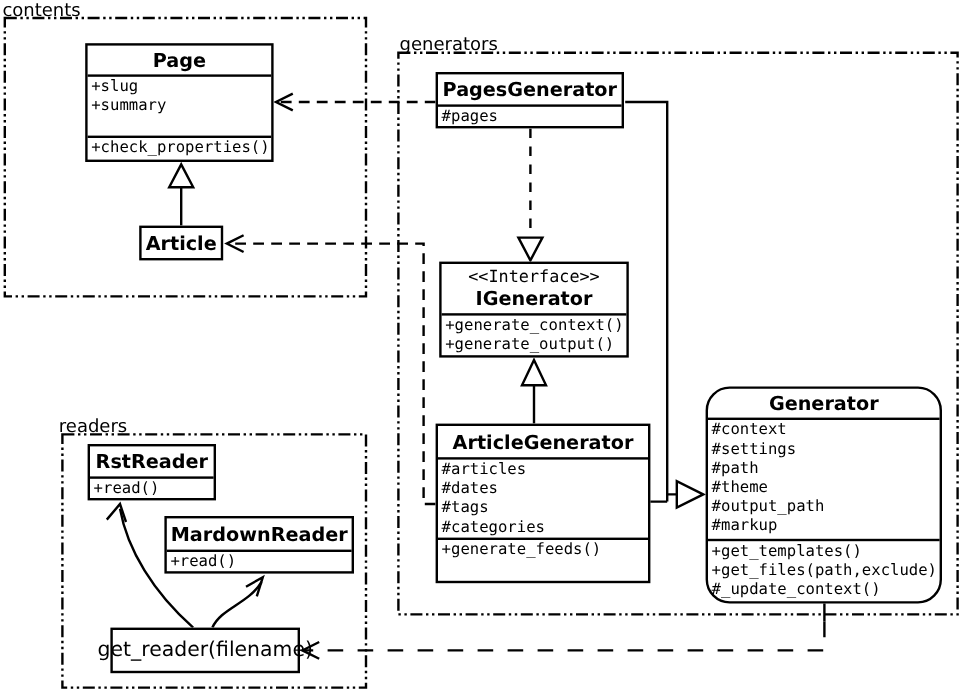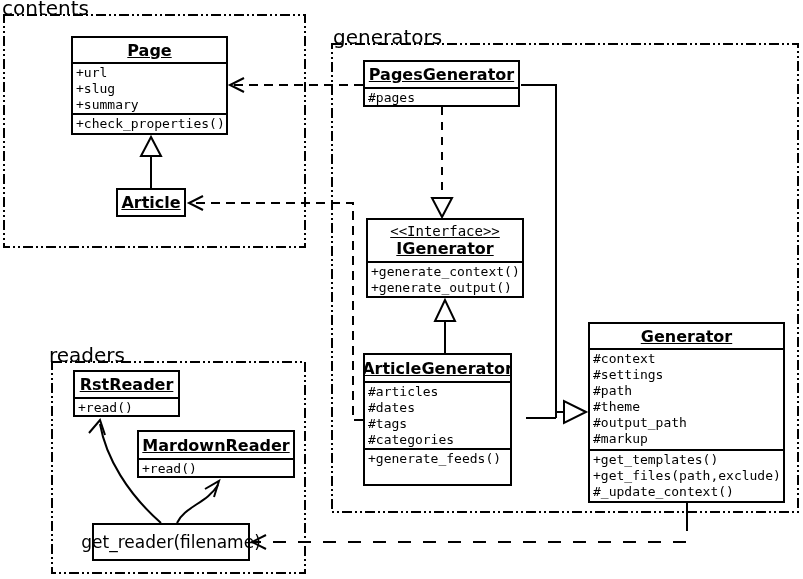--- a/index.html
+++ b/index.html
@@ -2,31 +2,31 @@
 <html><head>
 <meta charset="utf-8">
 <style>
   html,body { margin:0; padding:0; background:#ffffff; }
   .canvas {
     position:relative; width:803px; height:579px; background:#ffffff;
     font-family:"DejaVu Sans", sans-serif; color:#000; overflow:hidden;
   }
   svg.layer { position:absolute; left:0; top:0; z-index:0; }
   .pkg-label {
-    position:absolute; z-index:2; font-size:20px; line-height:16px;
+    position:absolute; z-index:2; font-size:15px; line-height:16px;
     white-space:nowrap; color:#000;
   }
   .uml-class {
     position:absolute; z-index:1; background:#ffffff;
     border:2px solid #000; box-sizing:border-box;
   }
   .uml-title {
     display:flex; flex-direction:column; align-items:center; justify-content:center;
     font-weight:bold; font-size:16px; line-height:19px; white-space:nowrap;
-    box-sizing:border-box; overflow:hidden;text-decoration:underline;
+    box-sizing:border-box; overflow:hidden;
   }
   .uml-stereotype {
     font-family:"DejaVu Sans Mono", monospace; font-weight:normal;
     font-size:14px; line-height:15px;
   }
   .uml-section {
     border-top:2px solid #000; box-sizing:border-box; overflow:hidden;
     font-family:"DejaVu Sans Mono", monospace; font-size:13px; line-height:16px;
     padding:1px 0 0 3px; white-space:nowrap;
   }
@@ -94,21 +94,20 @@
     </g>
   </svg>
 
   <div class="pkg-label" style="left:2px; top:0px;">contents</div>
   <div class="pkg-label" style="left:333px; top:29px;">generators</div>
   <div class="pkg-label" style="left:49px; top:347px;">readers</div>
 
   <div class="uml-class" style="left:71px; top:36px; width:157px; height:99px;">
     <div class="uml-title" style="height:24px;">Page</div>
     <div class="uml-section" style="height:51px;">
-      <div class="uml-row">+url</div>
       <div class="uml-row">+slug</div>
       <div class="uml-row">+summary</div>
     </div>
     <div class="uml-section" style="height:32px;">
       <div class="uml-row">+check_properties()</div>
     </div>
   </div>
 
   <div class="uml-class" style="left:116px; top:188px; width:70px; height:29px;">
     <div class="uml-title" style="height:25px;">Article</div>
@@ -125,34 +124,34 @@
     <div class="uml-title" style="height:41px;">
       <div class="uml-stereotype">&lt;&lt;Interface&gt;&gt;</div>
       <div>IGenerator</div>
     </div>
     <div class="uml-section" style="height:35px;">
       <div class="uml-row">+generate_context()</div>
       <div class="uml-row">+generate_output()</div>
     </div>
   </div>
 
-  <div class="uml-class" style="left:363px; top:353px; width:149px; height:133px;">
+  <div class="uml-class" style="left:363px; top:353px; width:179px; height:133px;">
     <div class="uml-title" style="height:26px;">ArticleGenerator</div>
     <div class="uml-section" style="height:67px;">
       <div class="uml-row">#articles</div>
       <div class="uml-row">#dates</div>
       <div class="uml-row">#tags</div>
       <div class="uml-row">#categories</div>
     </div>
     <div class="uml-section" style="height:36px;">
       <div class="uml-row">+generate_feeds()</div>
     </div>
   </div>
 
-  <div class="uml-class" style="left:588px; top:322px; width:197px; height:181px;">
+  <div class="uml-class" style="left:588px; top:322px; width:197px; height:181px;border-radius:20px;">
     <div class="uml-title" style="height:24px;">Generator</div>
     <div class="uml-section" style="height:101px;">
       <div class="uml-row">#context</div>
       <div class="uml-row">#settings</div>
       <div class="uml-row">#path</div>
       <div class="uml-row">#theme</div>
       <div class="uml-row">#output_path</div>
       <div class="uml-row">#markup</div>
     </div>
     <div class="uml-section" style="height:52px;">

